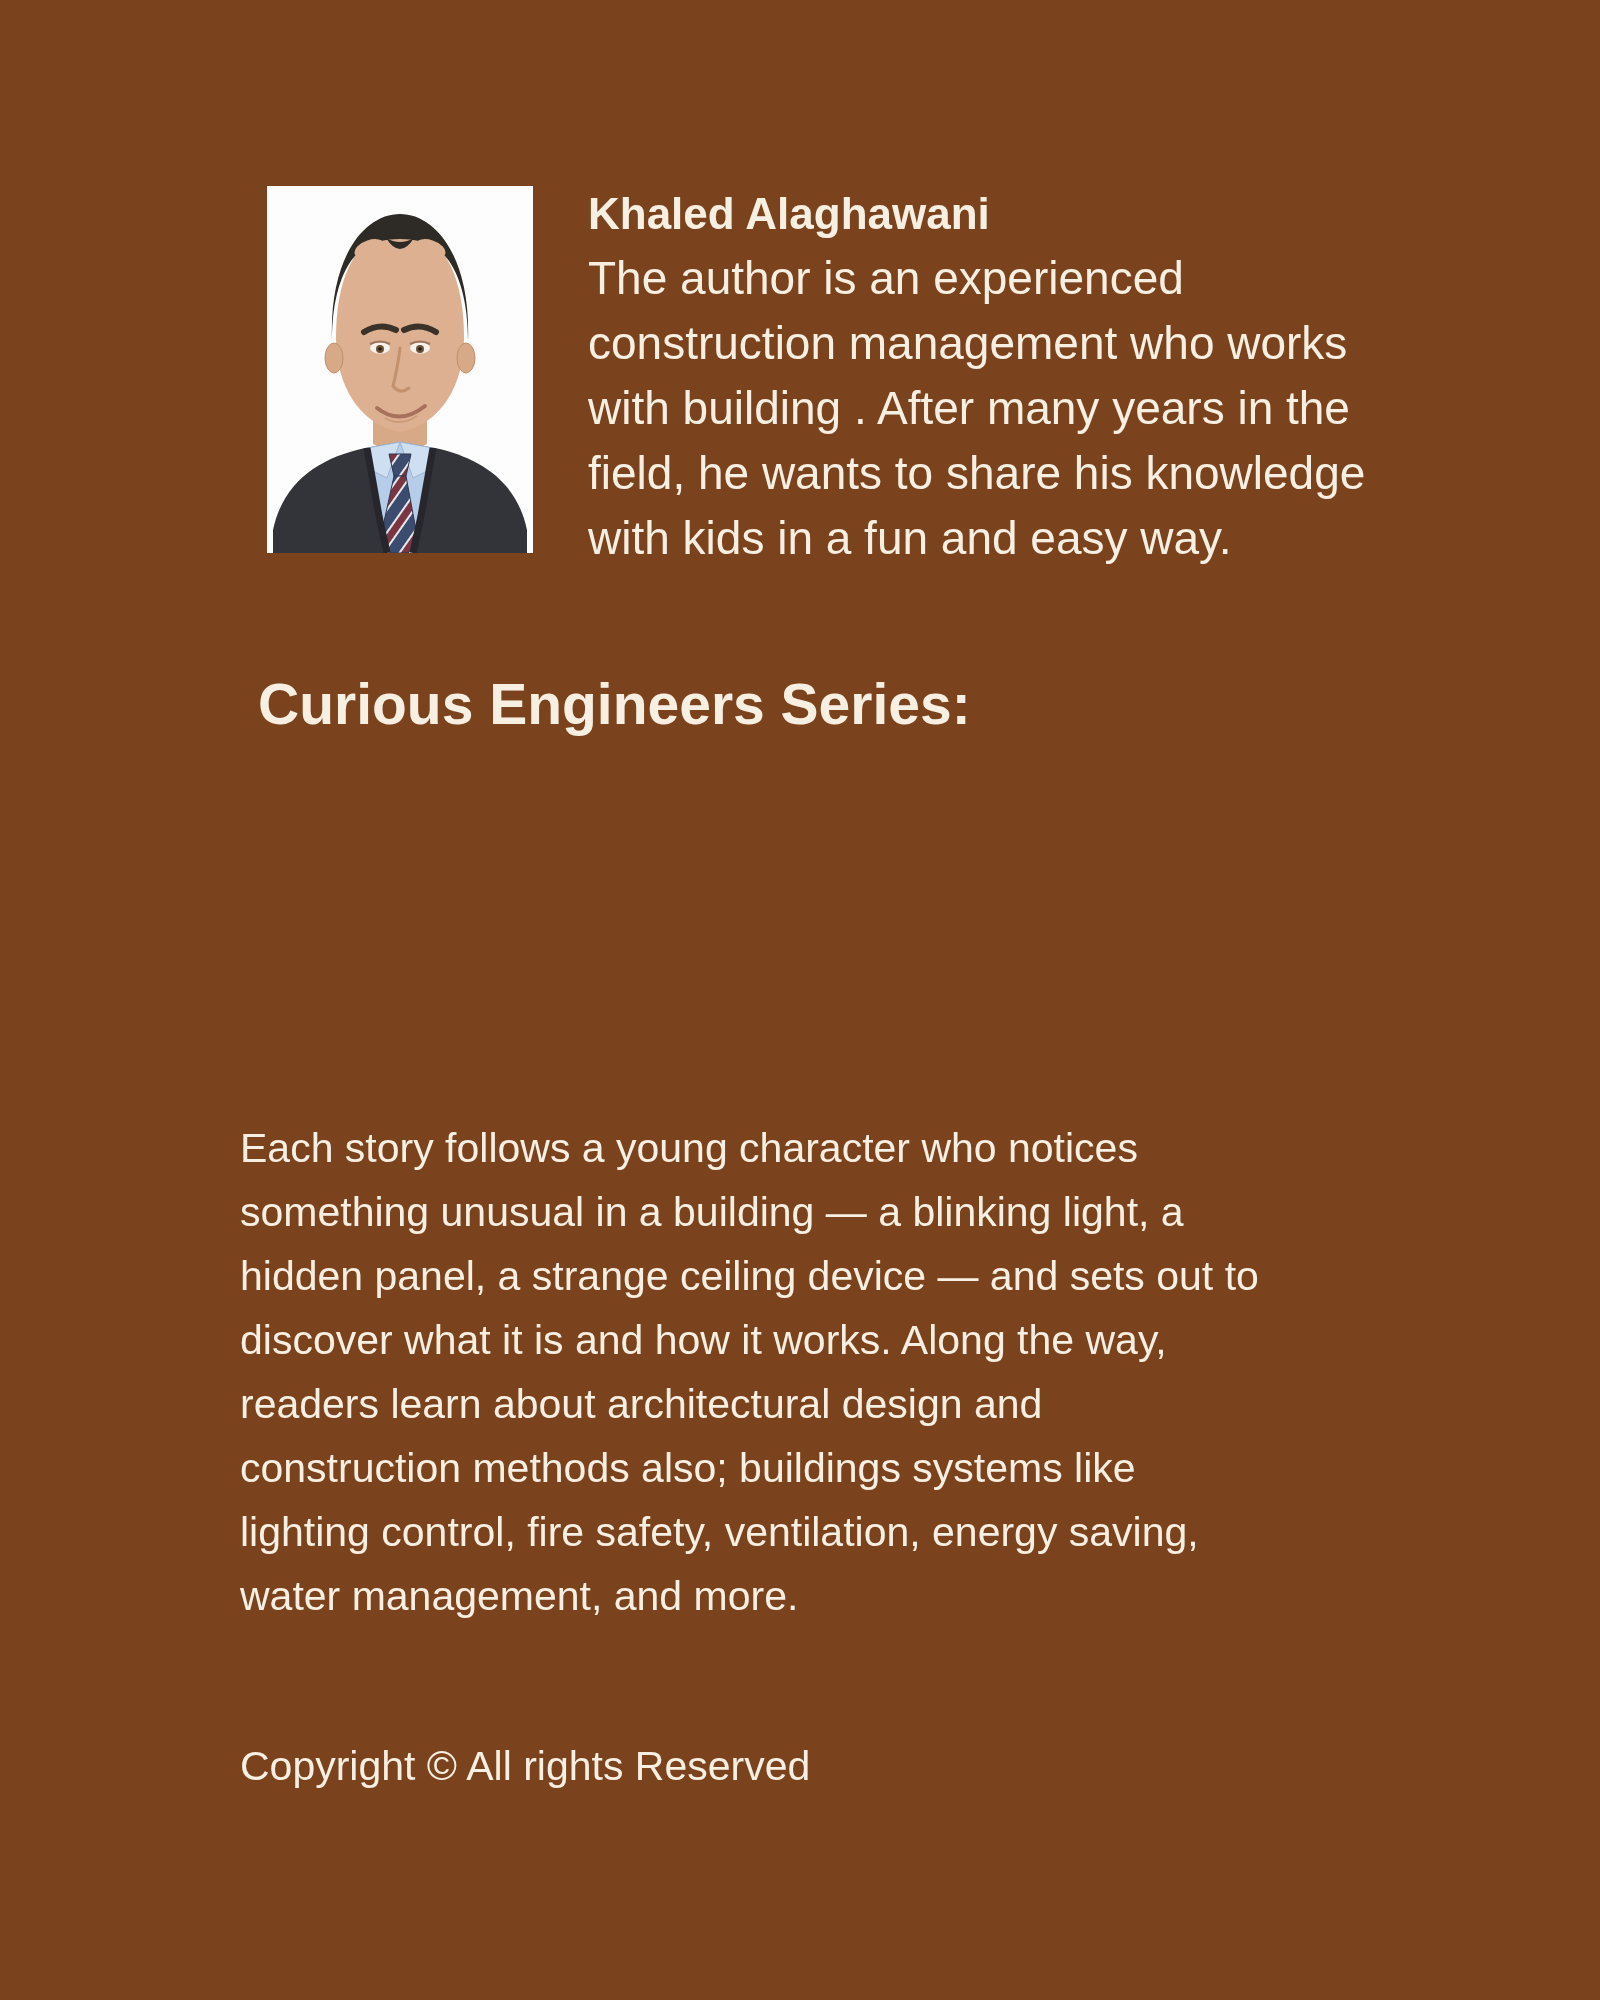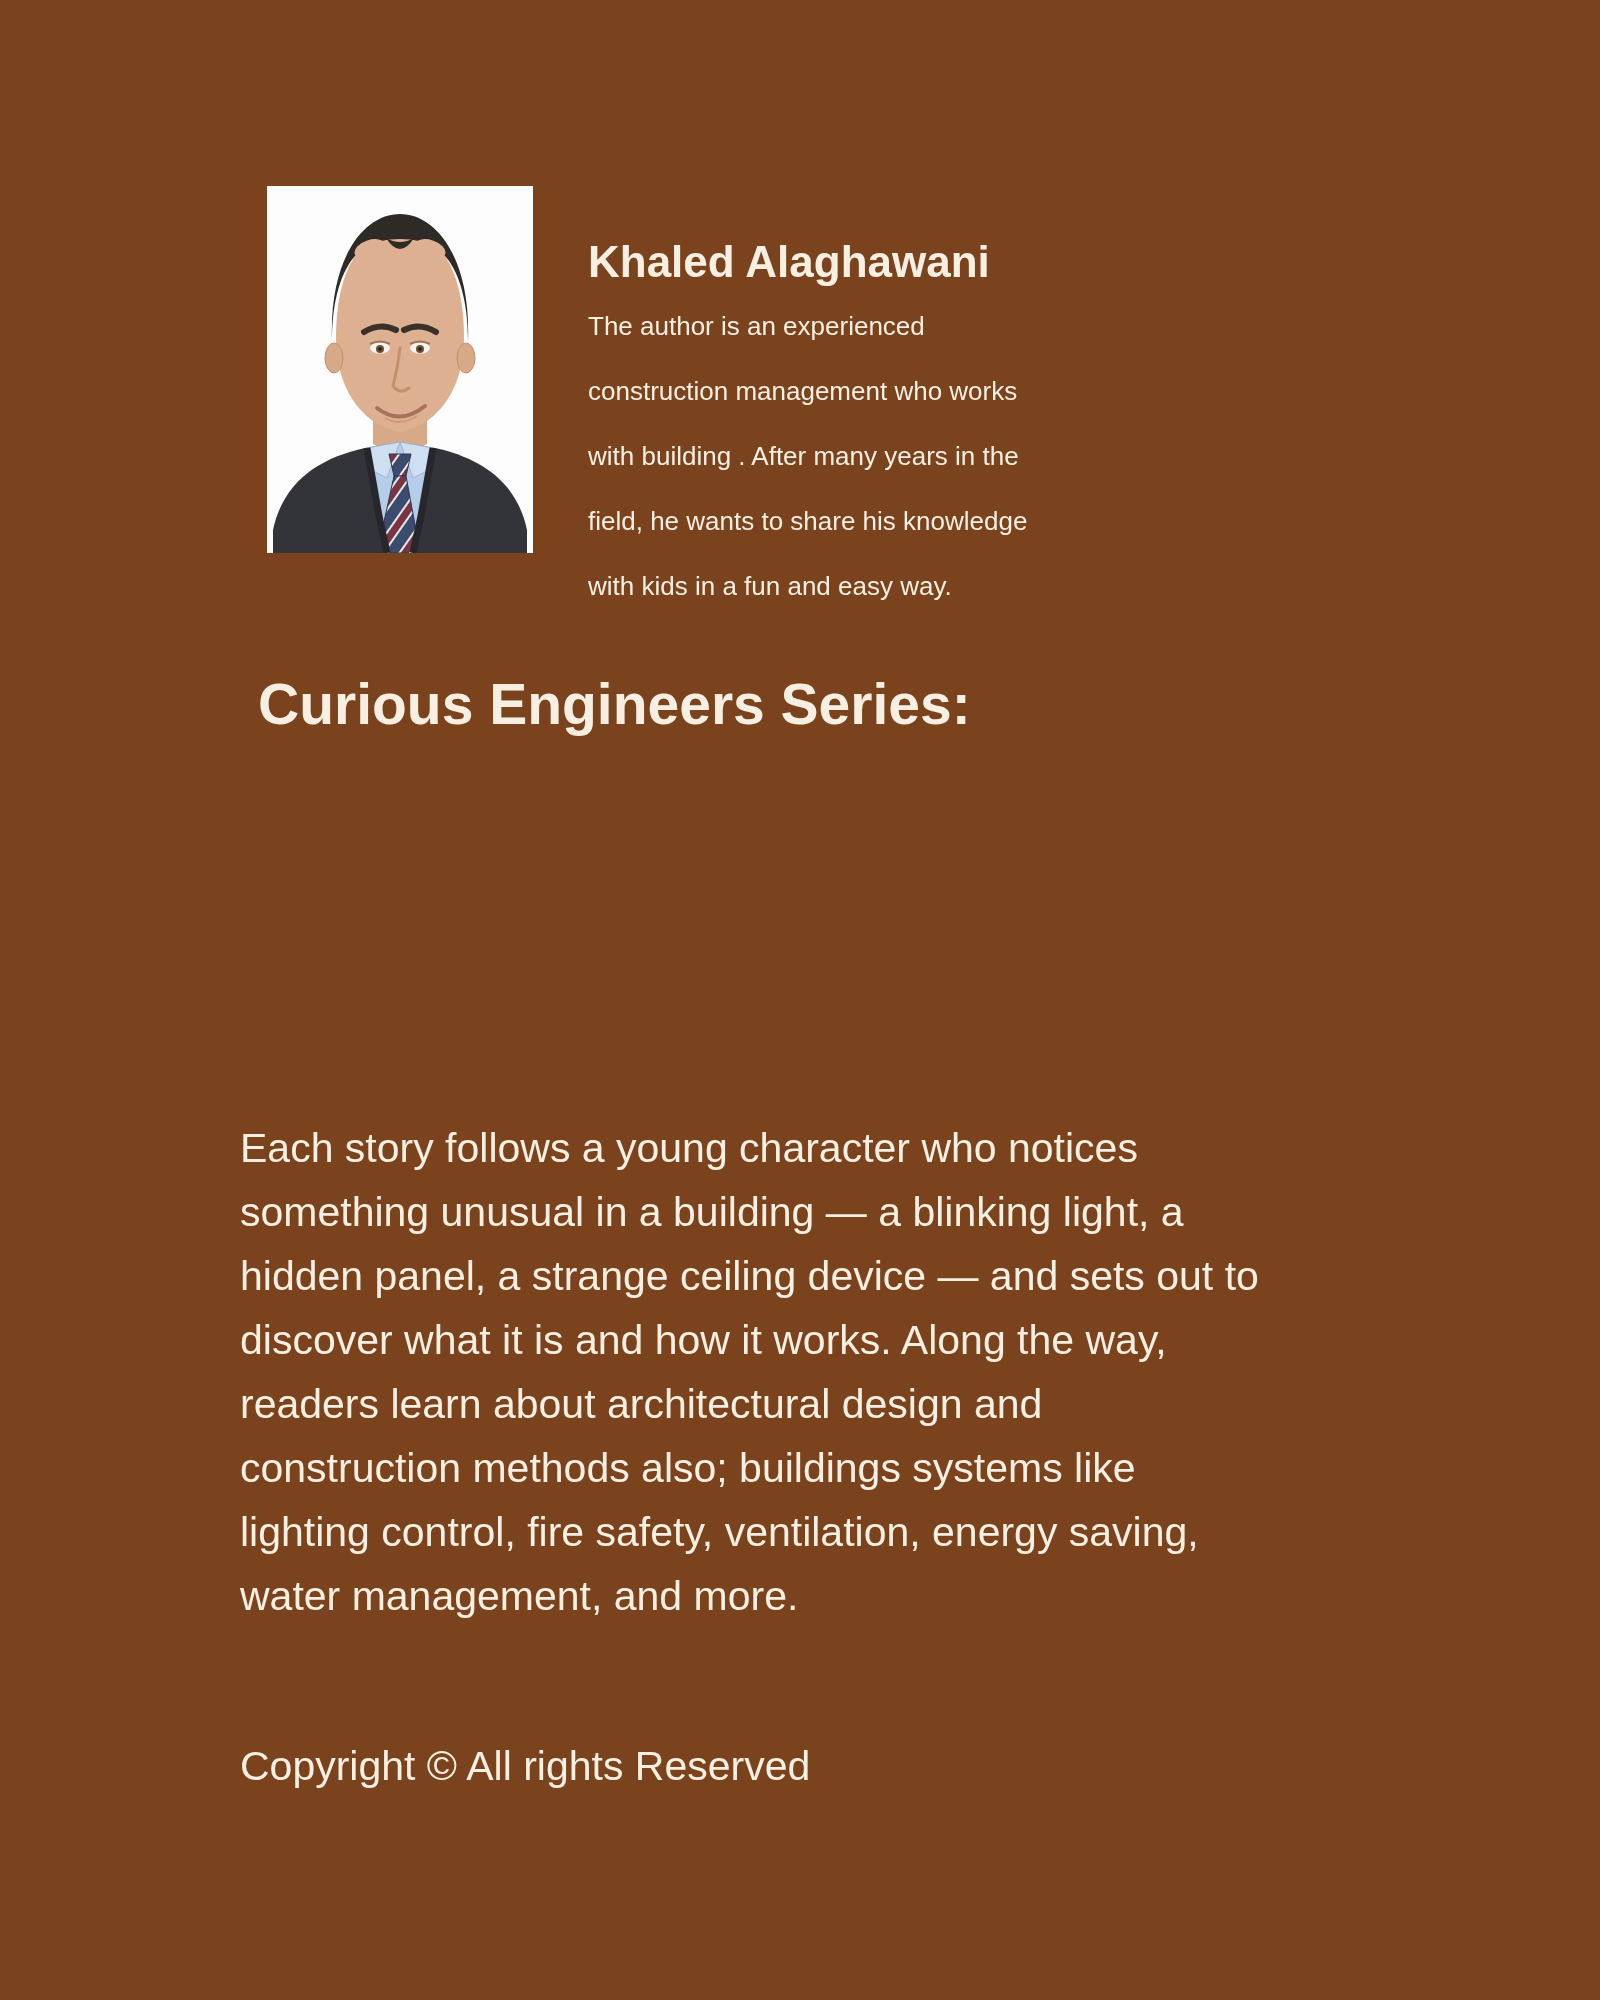--- a/index.html
+++ b/index.html
@@ -29,30 +29,29 @@
     height: 367px;
     background: var(--photo_background);
     overflow: hidden;
   }
   .author-photo svg { display: block; width: 100%; height: 100%; }
   .bio-block {
     position: absolute;
     left: 588px;
     top: 181px;
     width: 830px;
-    margin-top: 48px;
   }
   .author-name {
     font-size: 44px;
     font-weight: 700;
     line-height: 65px;
     white-space: pre;
   }
   .author-bio {
-    font-size: 26px;
+    font-size: 46px;
     font-weight: 400;
     line-height: 65px;
     white-space: pre;
   }
   .series-heading {
     position: absolute;
     left: 258px;
     top: 672px;
     font-size: 57px;
     font-weight: 700;

